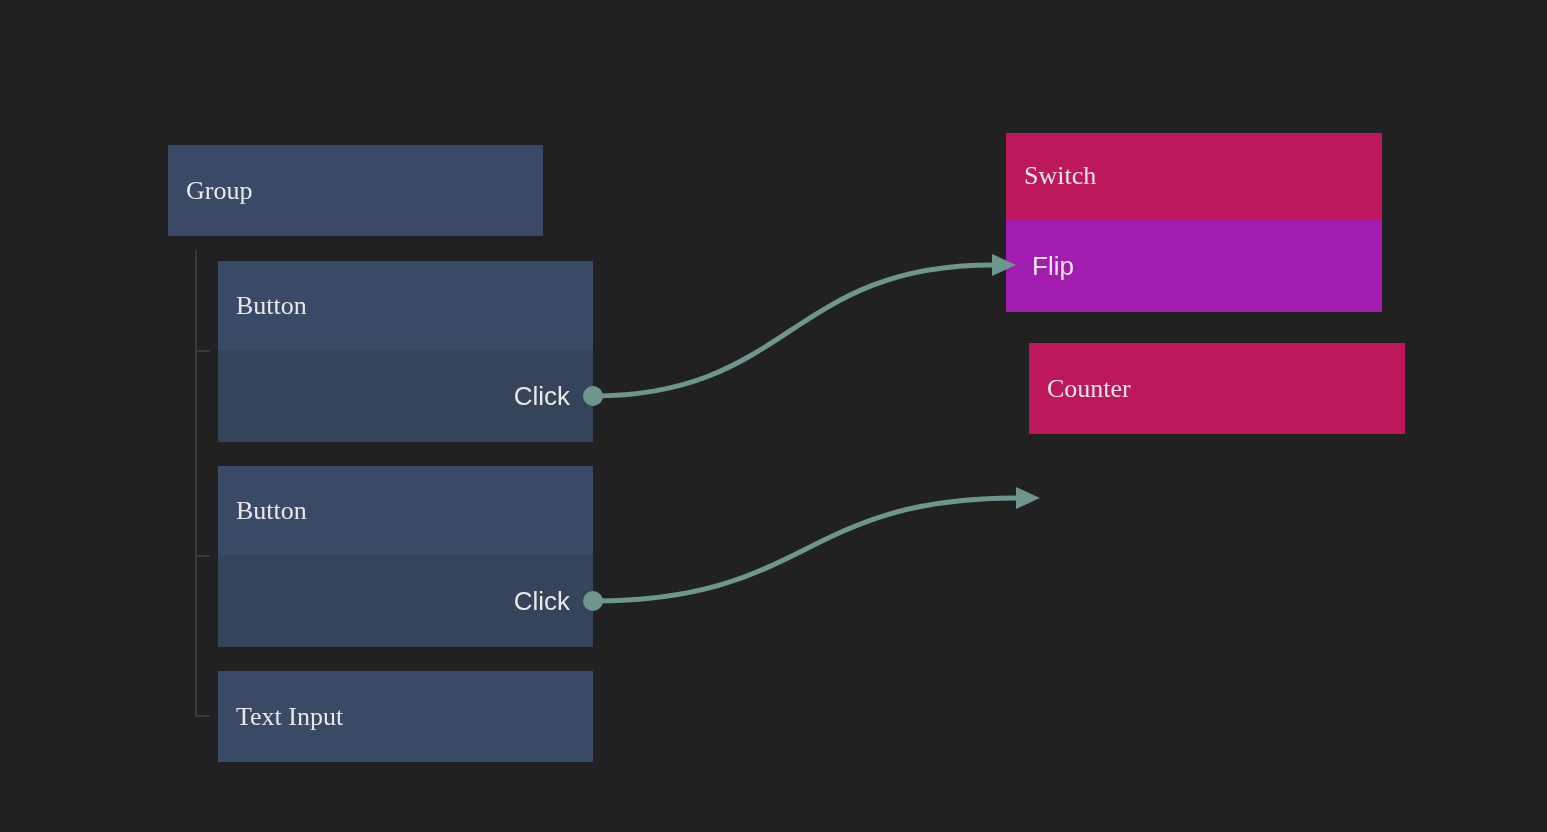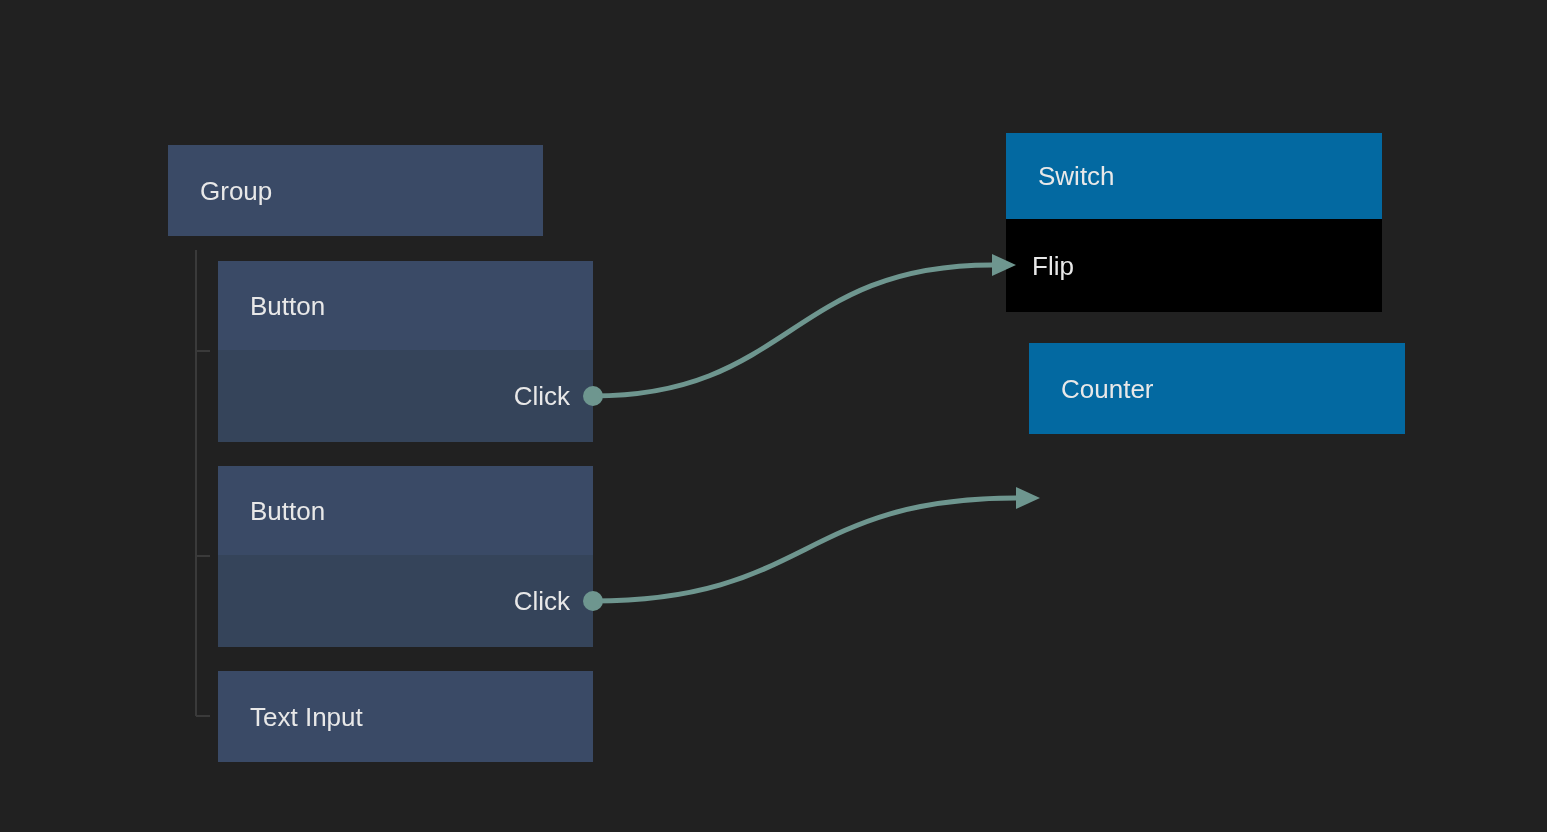--- a/index.html
+++ b/index.html
@@ -12,33 +12,34 @@
   }
   .canvas{position:absolute;inset:0;}
   .node{
     position:absolute;
     color:#e8e8e8;
     font-size:26px;
     z-index:1;
   }
   .node .header{
     display:flex;align-items:center;
-    padding-left:32px;
+    padding-left:18px;
     box-sizing:border-box;
+    font-family:Liberation Serif, serif;
   }
   .node .body{
     display:flex;align-items:center;
     box-sizing:border-box;
   }
   
   .element .header{background:#3a4a66;}
   .element .body{background:#35445a;}
   
-  .logic .header{background:#0369a1;}
-  .logic .body{background:#000000;align-items:center;}
+  .logic .header{background:#be185d;}
+  .logic .body{background:#a21caf;align-items:center;}
 
   .out-row{justify-content:flex-end;padding-right:23px;}
   .in-row{justify-content:flex-start;padding-left:26px;}
 
   .title,.port-label{line-height:1;white-space:nowrap;}
 
   svg.wires{
     position:absolute;inset:0;
     width:1547px;height:832px;
     z-index:2;

